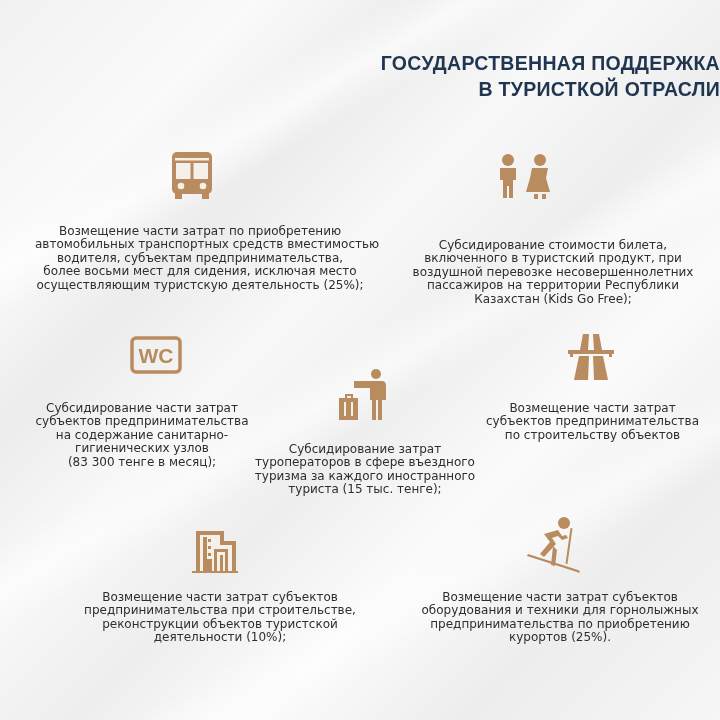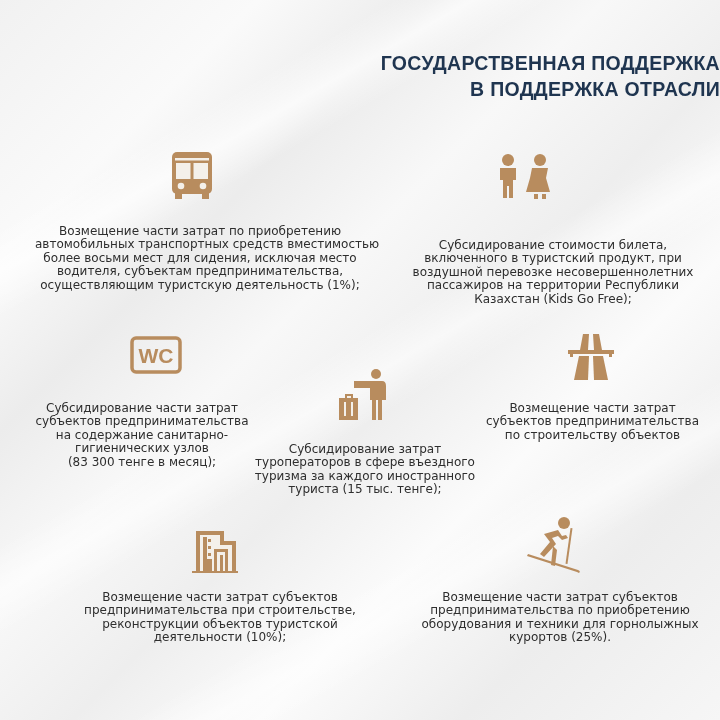--- a/index.html
+++ b/index.html
@@ -20,41 +20,41 @@
   .desc{position:absolute;text-align:center;font-size:12px;line-height:13.4px;color:#2e2e2e;white-space:nowrap;}
   .desc span{display:block;}
 </style>
 </head>
 <body>
 
 <div class="sheen"></div>
 
 <div class="title">
   <div>ГОСУДАРСТВЕННАЯ ПОДДЕРЖКА</div>
-  <div>В ПОДДЕРЖКА ОТРАСЛИ</div>
+  <div>В ТУРИСТКОЙ ОТРАСЛИ</div>
 </div>
 
 <div class="icon" style="left:172px;top:152px;">
   <svg width="40" height="48" viewBox="0 0 40 48">
     <rect x="0" y="0" width="40" height="42" rx="5" fill="#b88c5e"></rect>
     <rect x="3" y="6" width="34" height="2.5" fill="#f4f0ea"></rect>
     <rect x="4" y="11" width="14.5" height="16" fill="#f4f0ea"></rect>
     <rect x="21.5" y="11" width="14.5" height="16" fill="#f4f0ea"></rect>
     <circle cx="9" cy="34" r="3.3" fill="#f4f0ea"></circle>
     <circle cx="31" cy="34" r="3.3" fill="#f4f0ea"></circle>
     <rect x="3" y="40" width="7" height="7" fill="#b88c5e"></rect>
     <rect x="30" y="40" width="7" height="7" fill="#b88c5e"></rect>
   </svg>
 </div>
 <div class="desc" style="left:35px;width:330px;top:225px;">
   <span>Возмещение части  затрат по  приобретению</span>
   <span>автомобильных транспортных средств вместимостью</span>
+  <span>водителя, субъектам   предпринимательства,</span>
   <span>более восьми мест для сидения, исключая место</span>
-  <span>водителя, субъектам   предпринимательства,</span>
-  <span>осуществляющим туристскую деятельность (1%);</span>
+  <span>осуществляющим туристскую деятельность (25%);</span>
 </div>
 
 <div class="icon" style="left:498px;top:153px;">
   <svg width="56" height="48" viewBox="0 0 56 48">
     <circle cx="10" cy="7" r="6" fill="#b88c5e"></circle>
     <path d="M2 15 h16 v12 h-3 v18 h-4 v-12 h-2 v12 h-4 v-18 h-3 z" fill="#b88c5e"></path>
     <circle cx="42" cy="7" r="6" fill="#b88c5e"></circle>
     <path d="M34 15 h16 l-2 10 l4 14 h-24 l4 -14 z" fill="#b88c5e"></path>
     <rect x="36" y="41" width="4" height="5" fill="#b88c5e"></rect>
     <rect x="44" y="41" width="4" height="5" fill="#b88c5e"></rect>
@@ -141,16 +141,16 @@
   <svg width="54" height="58" viewBox="0 0 54 58">
     <circle cx="38" cy="7" r="6" fill="#b88c5e"></circle>
     <path d="M32 14 l-14 4 l6 8 l-10 12 l4 3 l12 -13 l-4 -6 l6 -2 l4 4 l6 -2 l-2 -3 l-4 1 z" fill="#b88c5e"></path>
     <path d="M27 30 l4 4 l-2 16 l-4 -1 z" fill="#b88c5e"></path>
     <rect x="42" y="12" width="2" height="36" transform="rotate(8 43 30)" fill="#b88c5e"></rect>
     <path d="M2 38 l50 16 q3 1 1 3 l-2 -1 l-50 -16 z" fill="#b88c5e"></path>
   </svg>
 </div>
 <div class="desc" style="left:420px;width:280px;top:591px;">
   <span>Возмещение части затрат субъектов</span>
+  <span>оборудования и техники для горнолыжных</span>
   <span>предпринимательства по приобретению</span>
-  <span>оборудования и техники для горнолыжных</span>
   <span>курортов  (25%).</span>
 </div>
 
 </body></html>

